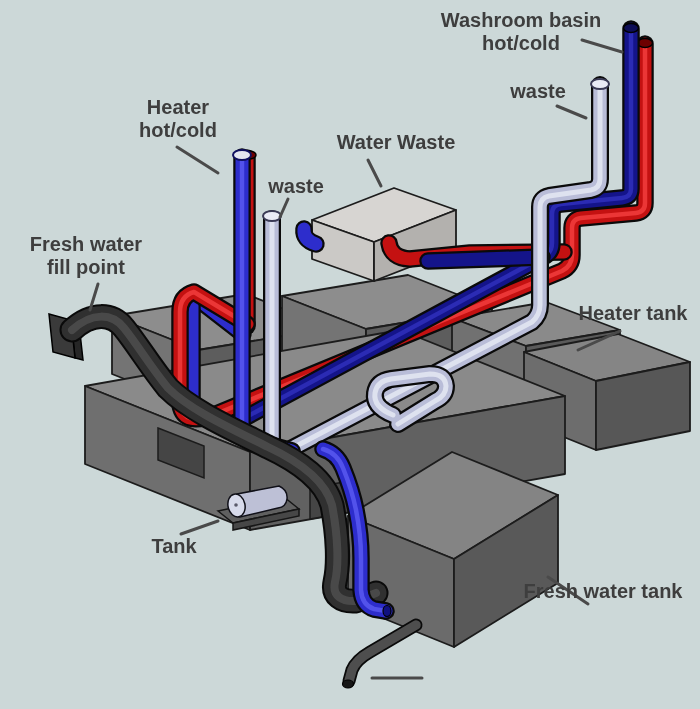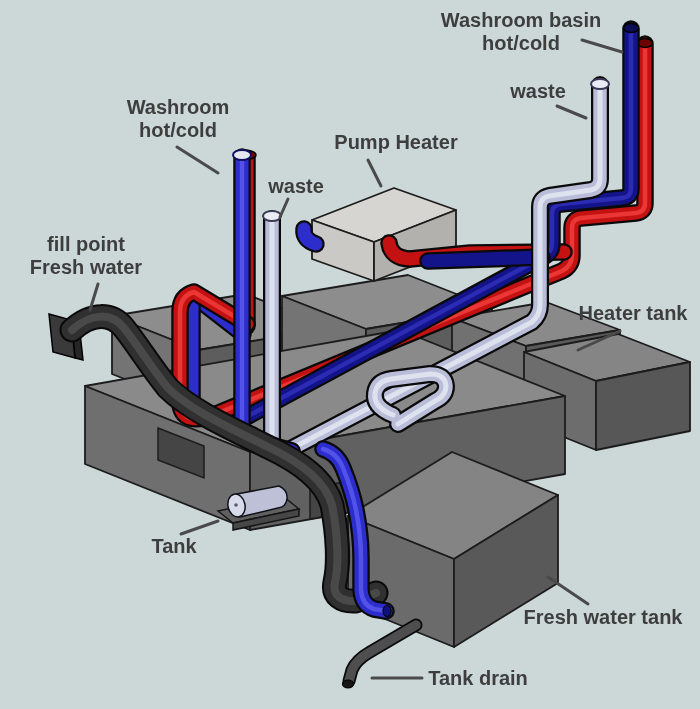--- a/index.html
+++ b/index.html
@@ -170,39 +170,36 @@
 
 <div class="labels">
   <div class="lbl" style="left:521px;top:32px">
     <div>Washroom basin</div>
     <div>hot/cold</div>
   </div>
   <div class="lbl" style="left:538px;top:92px">
     <div>waste</div>
   </div>
   <div class="lbl" style="left:178px;top:119px">
-    <div>Washroom</div>
+    <div>Heater</div>
     <div>hot/cold</div>
   </div>
   <div class="lbl" style="left:396px;top:143px">
-    <div>Pump Heater</div>
+    <div>Water Waste</div>
   </div>
   <div class="lbl" style="left:296px;top:187px">
     <div>waste</div>
   </div>
   <div class="lbl" style="left:86px;top:256px">
+    <div>Fresh water</div>
     <div>fill point</div>
-    <div>Fresh water</div>
   </div>
   <div class="lbl" style="left:633px;top:314px">
     <div>Heater tank</div>
   </div>
   <div class="lbl" style="left:174px;top:547px">
     <div>Tank</div>
   </div>
-  <div class="lbl" style="left:603px;top:618px">
+  <div class="lbl" style="left:603px;top:592px">
     <div>Fresh water tank</div>
-  </div>
-  <div class="lbl" style="left:478px;top:679px">
-    <div>Tank drain</div>
   </div>
 </div>
 </div>
 
 </body></html>

